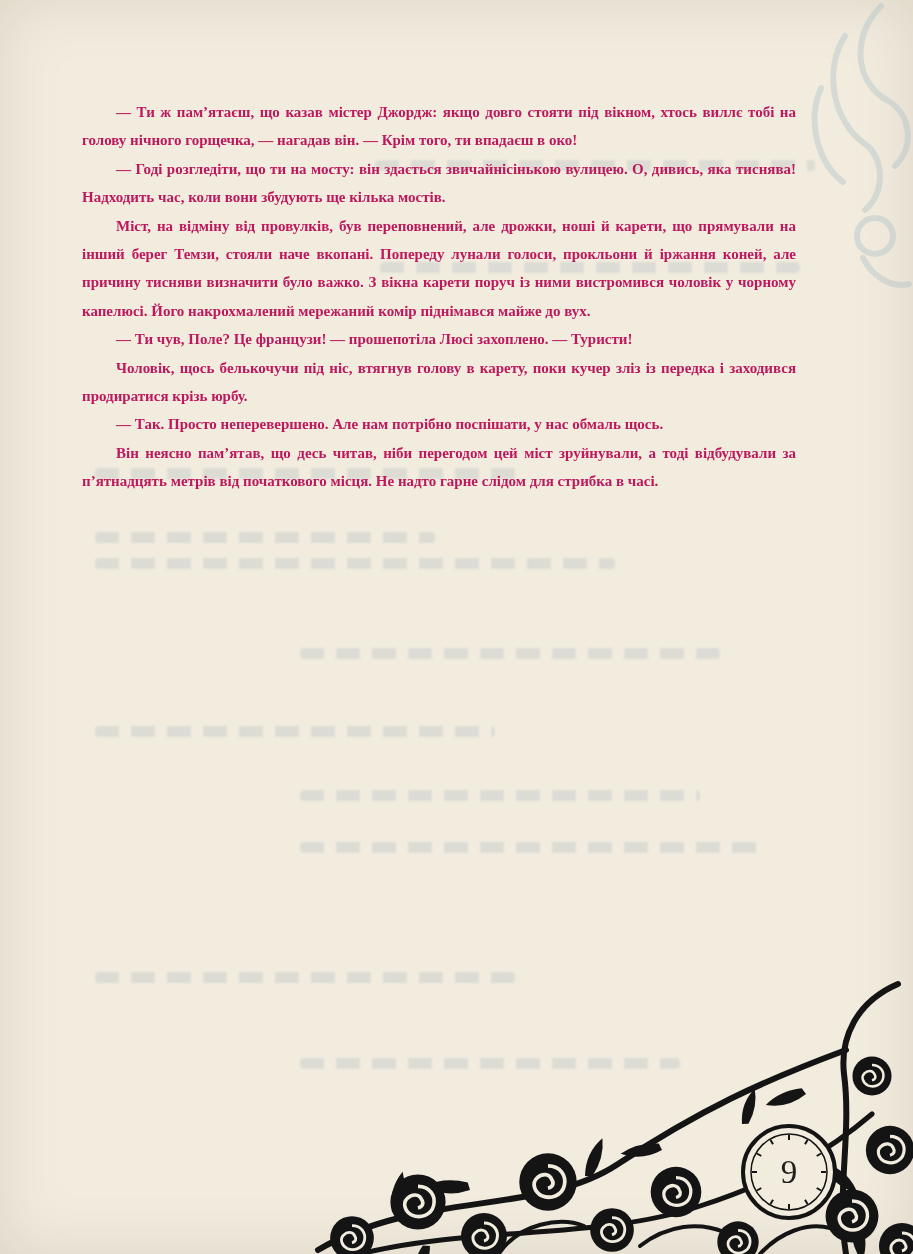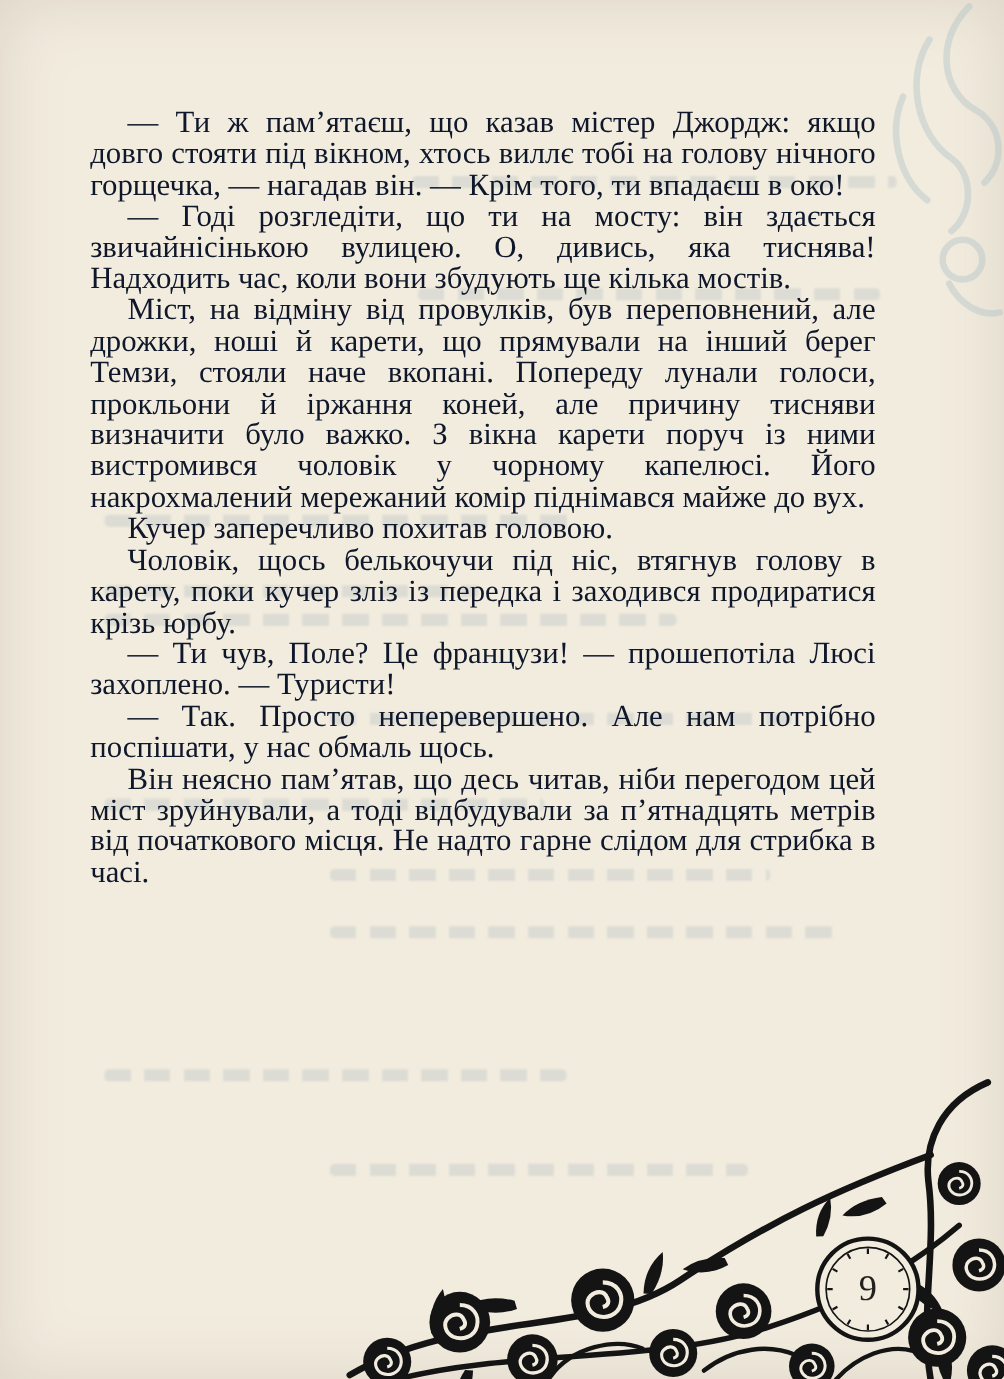--- a/index.html
+++ b/index.html
@@ -15,24 +15,25 @@
     overflow: hidden;
     font-family: "Liberation Serif", "DejaVu Serif", serif;
     box-shadow: inset 0 0 60px rgba(120,110,90,0.18);
   }
   
   .text-block {
     position: absolute;
     left: 82px;
     top: 98px;
     width: 714px;
-    color: #0f172a;
-    font-size: 28px;
+    color: #be185d;
+    font-size: 15px;
     line-height: 28.4px;
     text-align: justify;
+    font-weight: bold;
   }
   .text-block p {
     margin: 0;
     text-indent: 34px;
   }
   
   .ghost-line {
     position: absolute;
     height: 11px;
     background: repeating-linear-gradient(90deg,
@@ -92,23 +93,22 @@
   <div class="ghost-line" style="left:95px;  top:726px; width:400px;"></div>
   <div class="ghost-line" style="left:300px; top:790px; width:400px;"></div>
   <div class="ghost-line" style="left:300px; top:842px; width:460px;"></div>
   <div class="ghost-line" style="left:95px;  top:972px; width:420px;"></div>
   <div class="ghost-line" style="left:300px; top:1058px; width:380px;"></div>
 
   <div class="text-block">
     <p>— Ти ж пам’ятаєш, що казав містер Джордж: якщо довго стояти під вікном, хтось виллє тобі на голову нічного горщечка, — нагадав він. — Крім того, ти впадаєш в око!</p>
     <p>— Годі розгледіти, що ти на мосту: він здається звичайнісінькою вулицею. О, дивись, яка тиснява! Надходить час, коли вони збудують ще кілька мостів.</p>
     <p>Міст, на відміну від провулків, був переповнений, але дрожки, ноші й карети, що прямували на інший берег Темзи, стояли наче вкопані. Попереду лунали голоси, прокльони й іржання коней, але причину тисняви визначити було важко. З вікна карети поруч із ними вистромився чоловік у чорному капелюсі. Його накрохмалений мережаний комір піднімався майже до вух.</p>
-    <p>Кучер заперечливо похитав головою.</p>
+    <p>— Ти чув, Поле? Це французи! — прошепотіла Люсі захоплено. — Туристи!</p>
     <p>Чоловік, щось белькочучи під ніс, втягнув голову в карету, поки кучер зліз із передка і заходився продиратися крізь юрбу.</p>
-    <p>— Ти чув, Поле? Це французи! — прошепотіла Люсі захоплено. — Туристи!</p>
     <p>— Так. Просто неперевершено. Але нам потрібно поспішати, у нас обмаль щось.</p>
     <p>Він неясно пам’ятав, що десь читав, ніби перегодом цей міст зруйнували, а тоді відбудували за п’ятнадцять метрів від початкового місця. Не надто гарне слідом для стрибка в часі.</p>
   </div>
 
   <svg class="ornament" width="913" height="300" viewBox="0 0 913 300">
     <defs>
       <g id="rose">
         <circle r="23" fill="#141414"></circle>
         <path d="M0,-13 C10,-13 15,-5 13,3 C11,11 2,14 -5,11 C-11,8 -13,1 -9,-3 C-5,-7 1,-7 3,-2 C5,1 4,4 0,5" fill="none" stroke="#f2ecdf" stroke-width="3"></path>
       </g>

